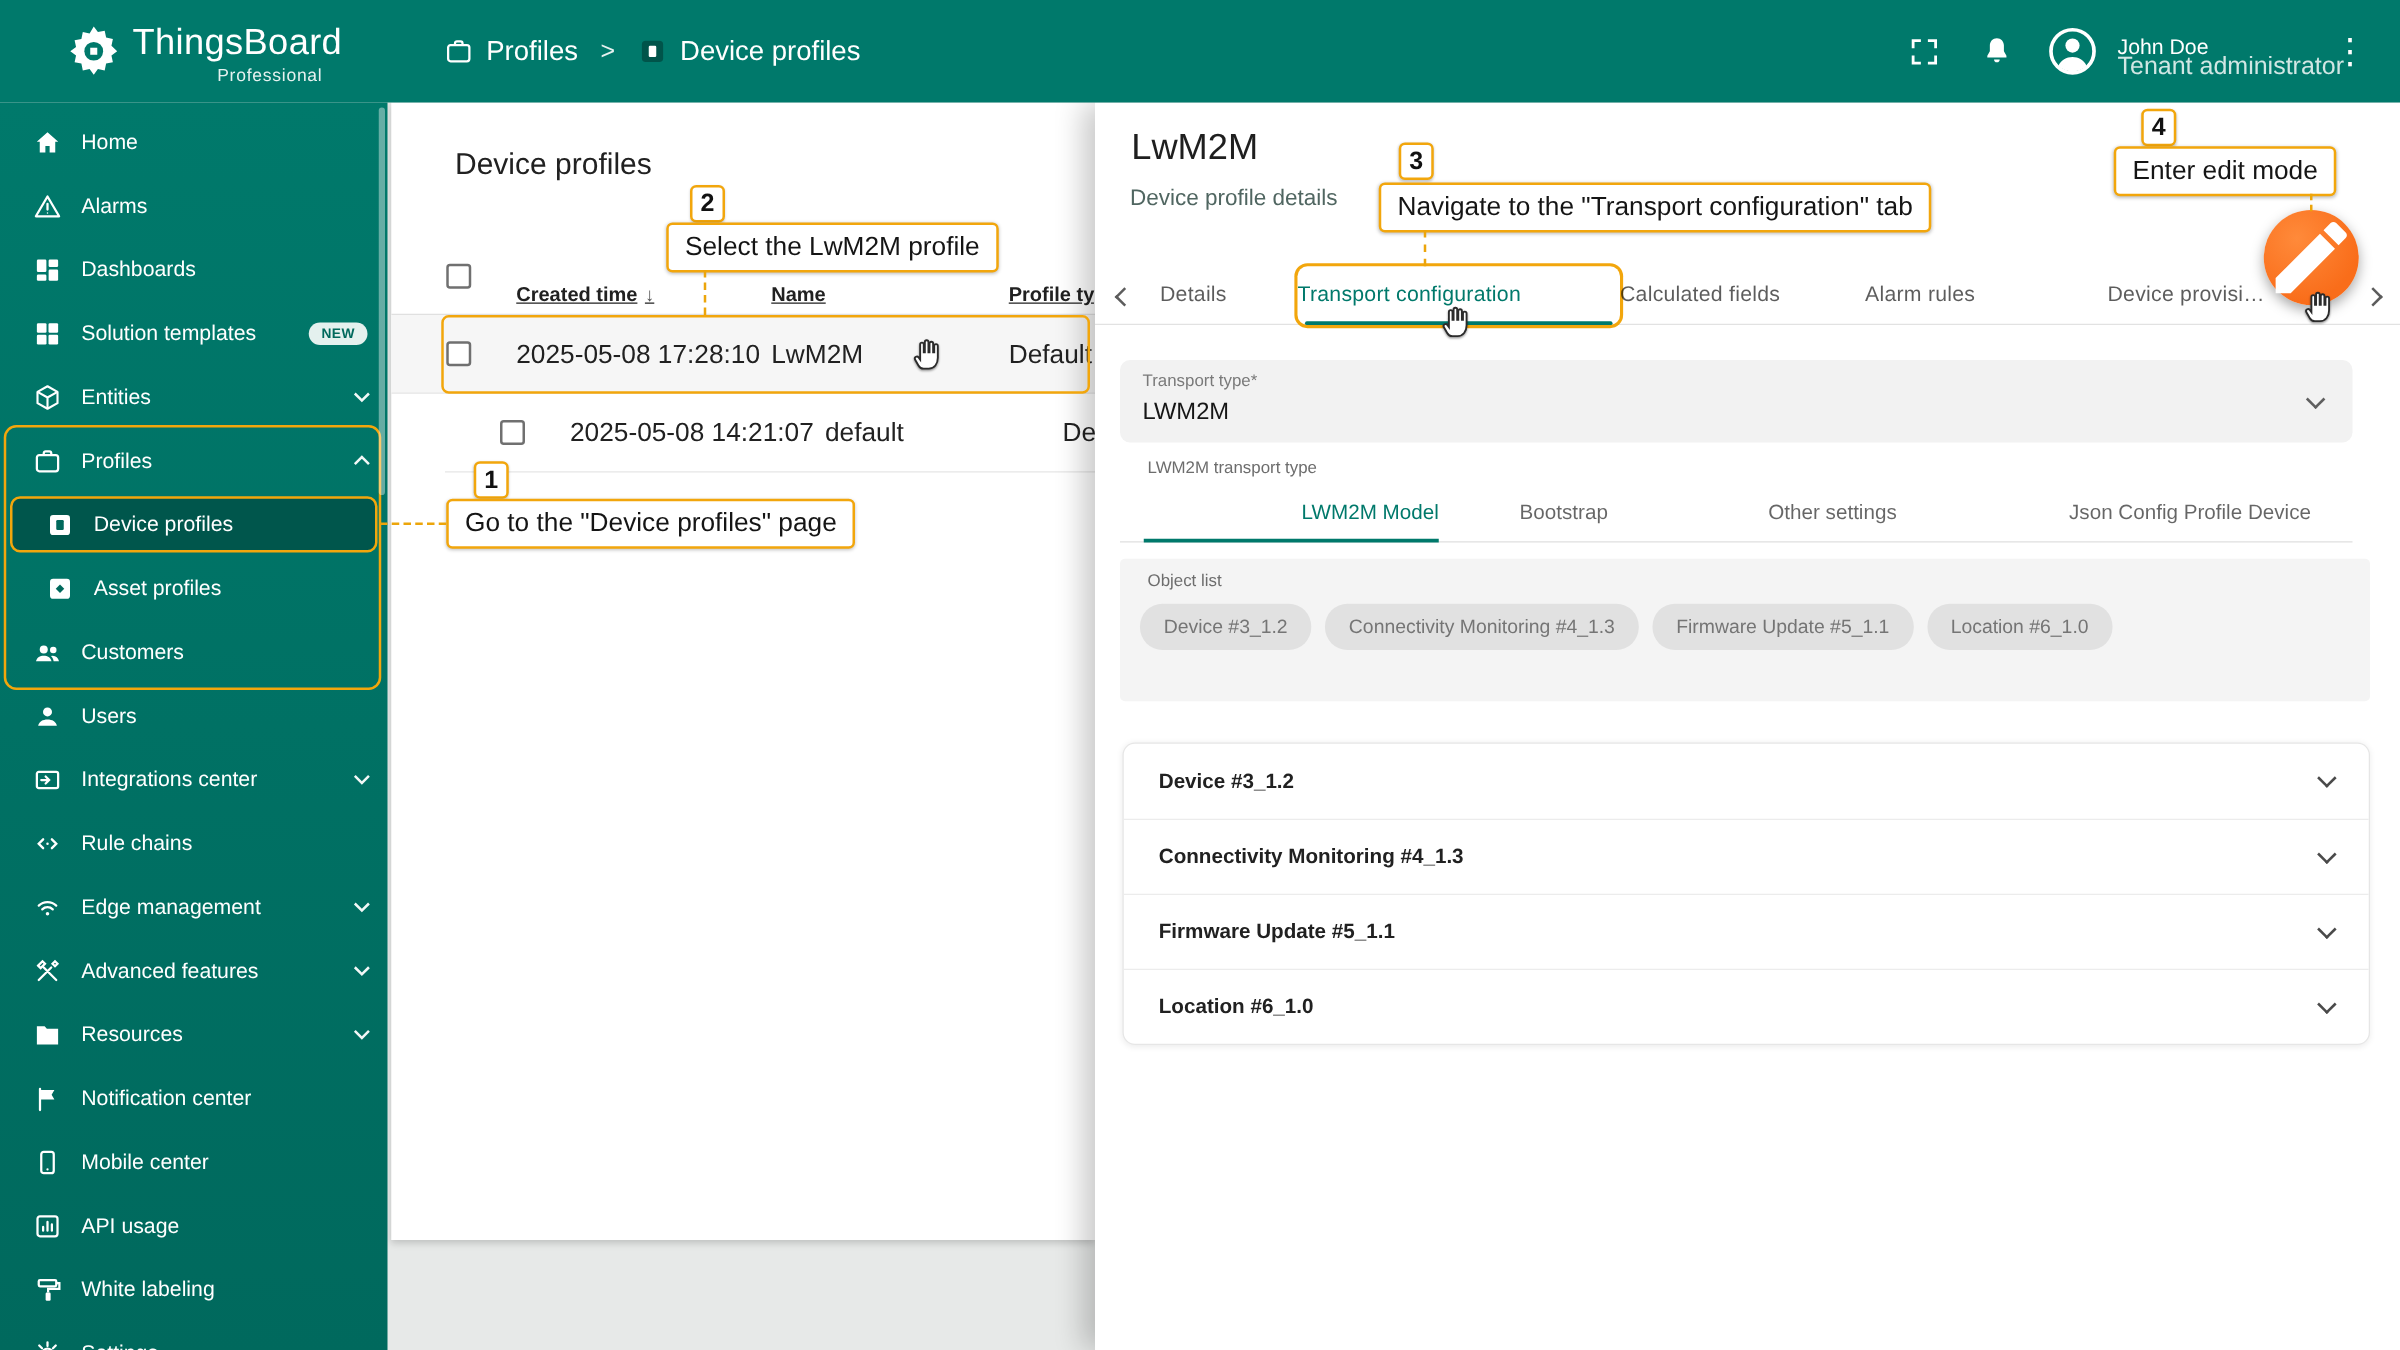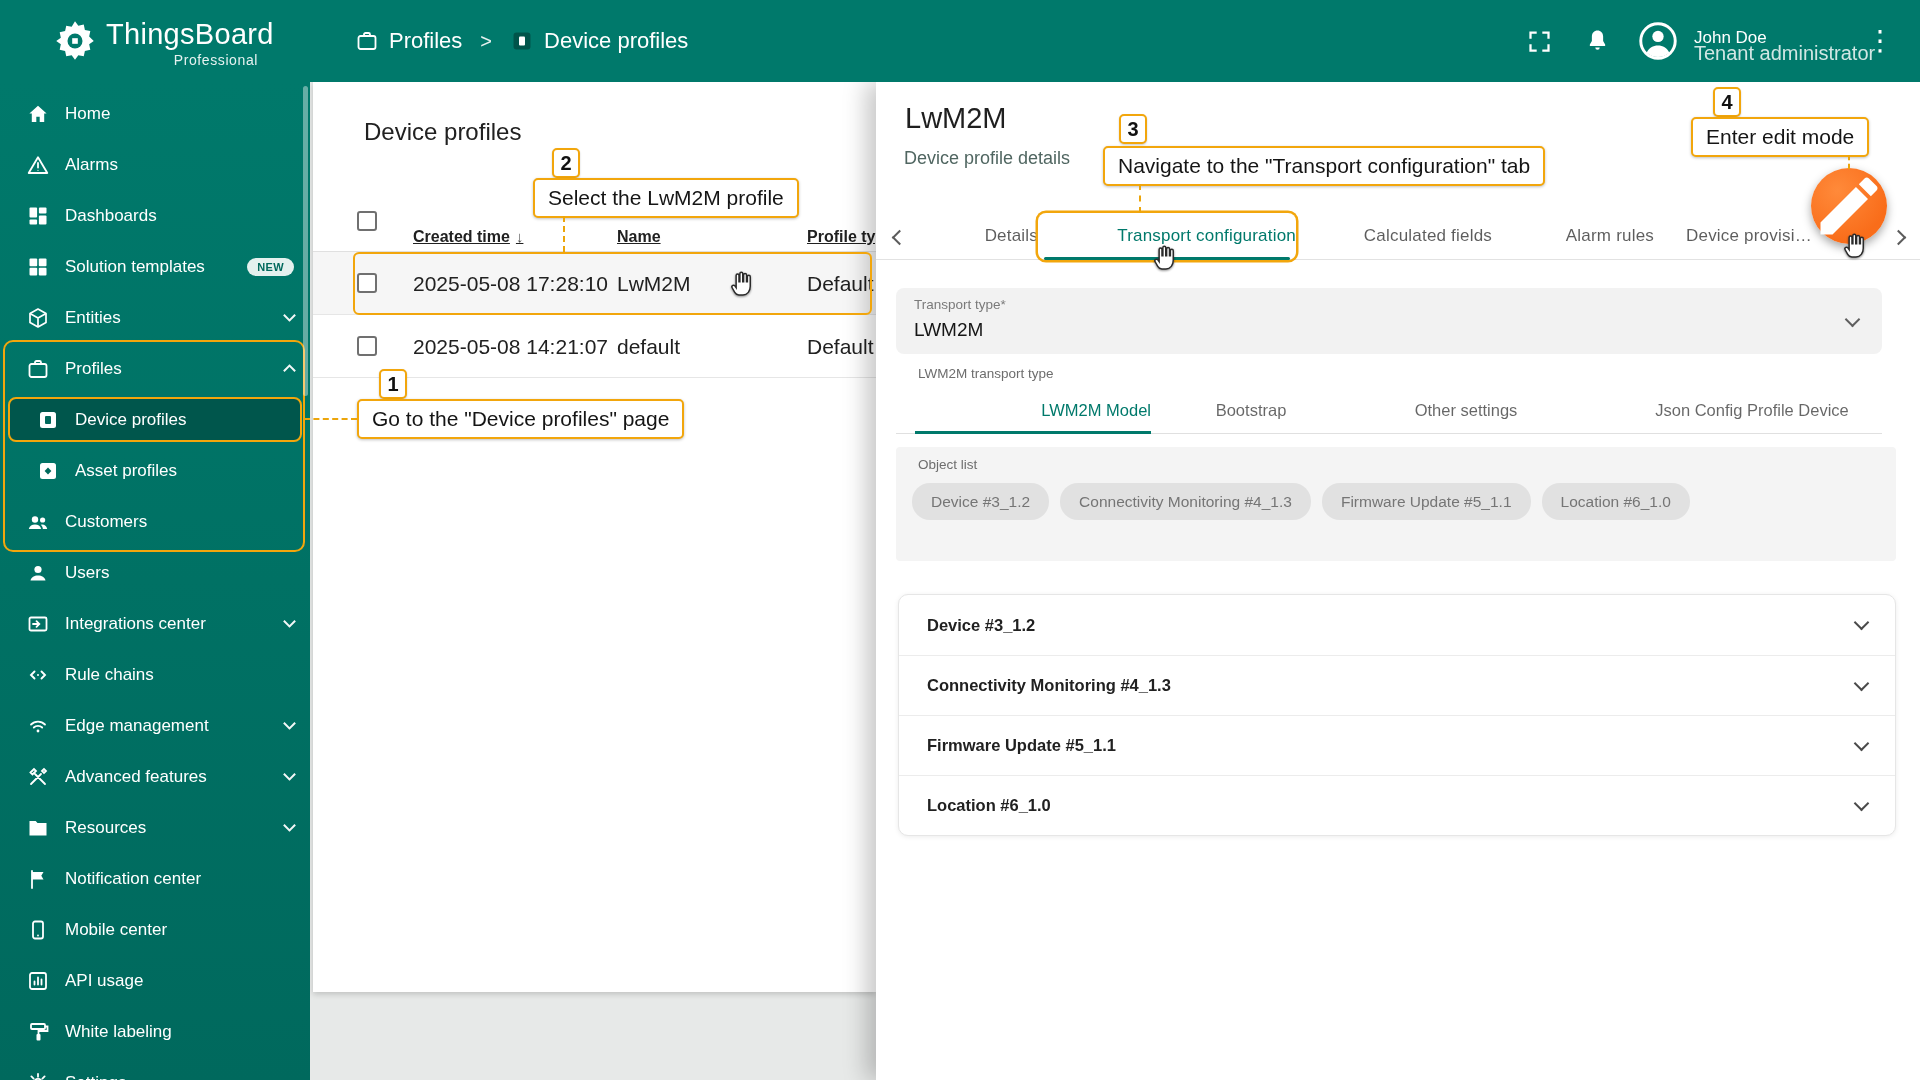--- a/index.html
+++ b/index.html
@@ -58,21 +58,21 @@
   .cbx { position:absolute; left:44px; top:21px; width:20px; height:20px; border:2px solid #707070; border-radius:3px; background:#fff; cursor:pointer; }
   .cbx.hdr { top:21px; }
 
   
   .panel { position:absolute; left:876px; top:82px; width:1044px; height:998px; background:#fff; z-index:20; box-shadow:-10px 0 22px rgba(0,0,0,.22); }
   .p-title { position:absolute; left:29px; top:20px; font-size:29px; color:#1f1f1f; }
   .p-sub { position:absolute; left:28px; top:66px; font-size:18px; color:#506661;text-align:right; }
   .fab { position:absolute; left:935px; top:86px; width:76px; height:76px; border-radius:50%; background:radial-gradient(circle at 35% 30%,#ff8a3a,#F96D1A 70%); box-shadow:0 4px 10px rgba(0,0,0,.35); display:flex; align-items:center; justify-content:center; cursor:pointer; z-index:5; }
   .fab svg { width:32px; height:32px; }
   .tabs { position:absolute; left:0; right:0; top:131px; height:47px; border-bottom:1px solid #e2e2e2; }
-  .tab { position:absolute; top:0; height:47px; line-height:45px; text-align:right; font-size:17px; font-weight:500; color:rgba(0,0,0,.64); letter-spacing:.2px; white-space:nowrap; cursor:pointer; }
+  .tab { position:absolute; top:0; height:47px; line-height:45px; text-align:left; font-size:17px; font-weight:500; color:rgba(0,0,0,.64); letter-spacing:.2px; white-space:nowrap; cursor:pointer; }
   .tab.active { color:#00796B; }
   .tab.active::after { content:""; position:absolute; left:6px; right:6px; bottom:0; height:3px; background:#00796B; border-radius:2px; }
   .tab.hl { border-radius:8px; box-shadow:0 0 0 2.5px #F2A60C; }
   .tab.clip { overflow:hidden; text-overflow:ellipsis; text-align:left; padding-left:40px; }
   .tchev { position:absolute; width:11px; height:11px; border-right:2px solid #5c5c5c; border-bottom:2px solid #5c5c5c; cursor:pointer; }
   .tchev-left { left:18px; top:19px; transform:rotate(135deg); }
   .tchev-right { right:16px; top:19px; transform:rotate(-45deg); }
   .sel-field { position:absolute; left:20px; right:38px; top:206px; height:66px; background:#f2f2f2; border-radius:8px; cursor:pointer; }
   .sel-label { position:absolute; left:18px; top:9px; font-size:13.5px; color:#7a7a7a; }
   .sel-value { position:absolute; left:18px; top:31px; font-size:19px; color:#161616; }
@@ -362,21 +362,21 @@
     <span class="th" style="left:100px;"><span>Created time</span><span class="sort-ic">↓</span></span>
     <span class="th" style="left:304px;">Name</span>
     <span class="th" style="left:494px;">Profile type</span>
   </div>
   <div class="trow sel" style="top:170px;">
     <span class="cbx"></span>
     <span class="td" style="left:100px;">2025-05-08 17:28:10</span>
     <span class="td" style="left:304px;">LwM2M</span>
     <span class="td" style="left:494px;">Default</span>
   </div>
-  <div class="trow" style="top:233px;">
+  <div class="trow" style="top:233px;margin-left:43px;">
     <span class="cbx"></span>
     <span class="td" style="left:100px;">2025-05-08 14:21:07</span>
     <span class="td" style="left:304px;">default</span>
     <span class="td" style="left:494px;">Default</span>
   </div>
 </div>
 
 <div class="panel">
   <div class="p-title">LwM2M</div>
   <div class="p-sub">Device profile details</div>

